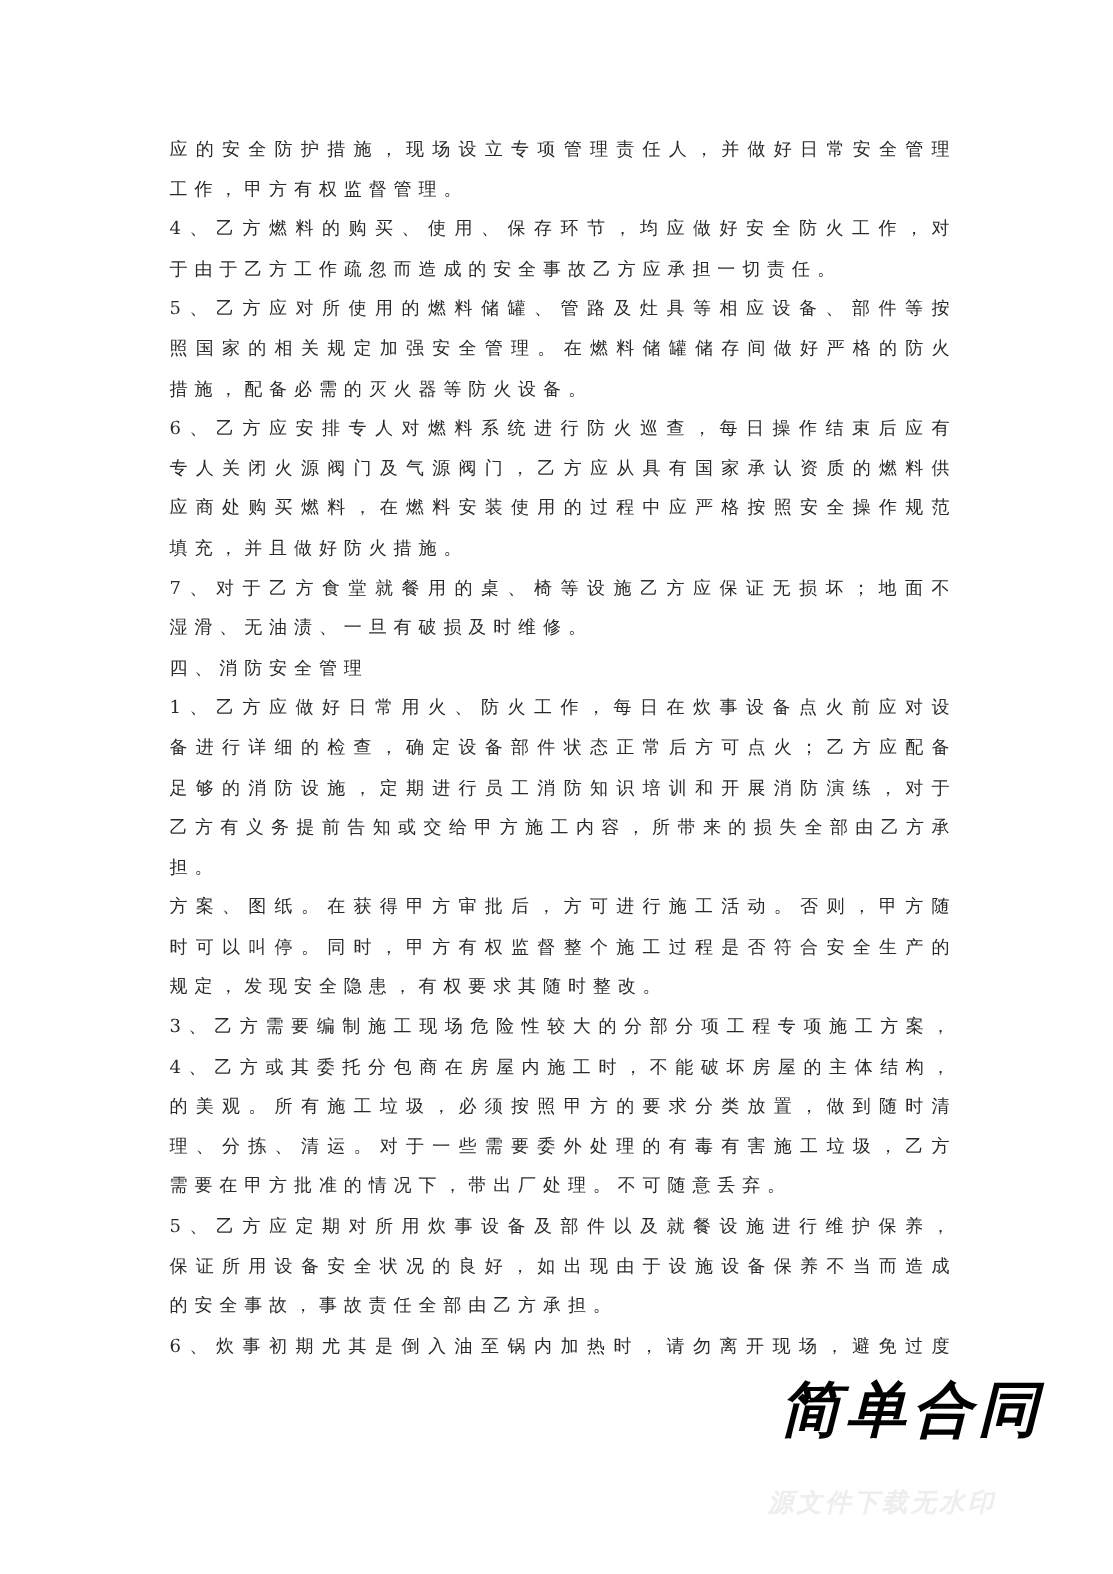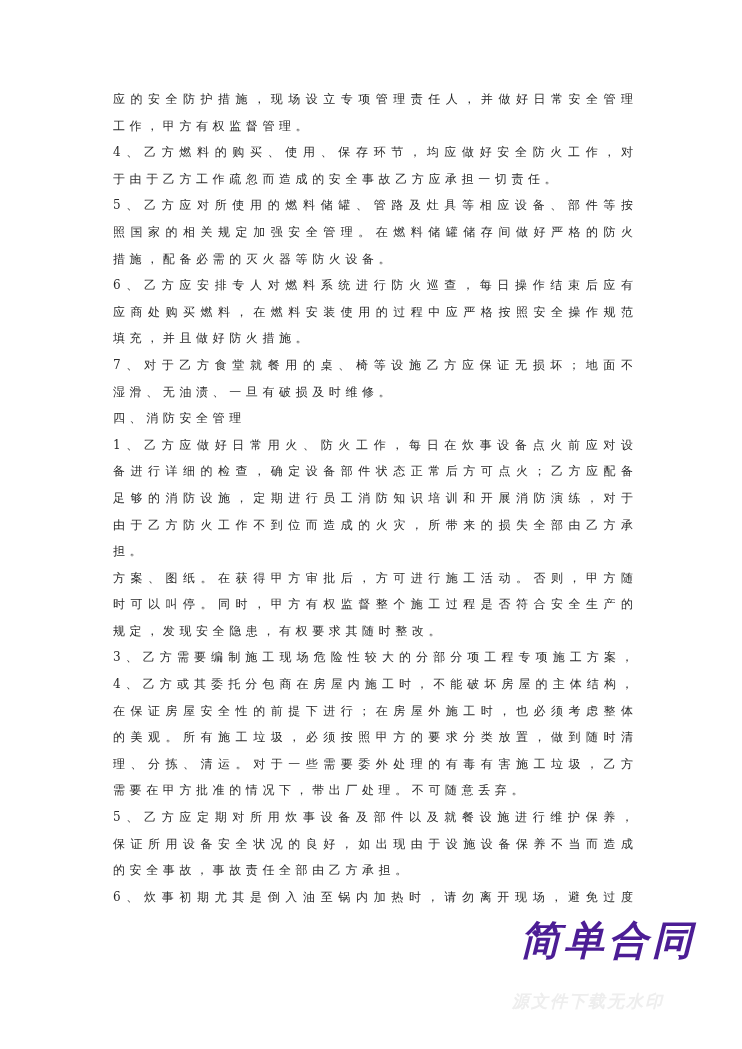--- a/index.html
+++ b/index.html
@@ -10,55 +10,55 @@
   }
   .page { position: absolute; left: 113px; top: 86px; width: 520px; }
   .line {
     height: 26.6px; line-height: 26.6px; font-size: 12px;
     white-space: nowrap; letter-spacing: 4.6px;
   }
   .line.just { text-align: justify; text-align-last: justify; letter-spacing: 0; }
   .watermark { position: absolute; left: 520px; top: 918px; width: 222px; pointer-events: none; }
   .wm-main {
     font-family: "DejaVu Sans", sans-serif; font-weight: bold; font-style: italic;
-    font-size: 40px; color: #4c1d95; letter-spacing: 4px; line-height: 44px;
+    font-size: 40px; color: #000000; letter-spacing: 4px; line-height: 44px;
   }
   .wm-sub {
     font-family: "DejaVu Sans", sans-serif; font-weight: bold; font-style: italic;
     font-size: 17px; color: #eeeeee; letter-spacing: 2px; margin-top: 28px; margin-left: -8px;
   }
 </style>
 </head>
 <body>
 
 <div class="page" id="page">
     <div class="line just">应的安全防护措施，现场设立专项管理责任人，并做好日常安全管理</div>
     <div class="line">工作，甲方有权监督管理。</div>
     <div class="line just">4、乙方燃料的购买、使用、保存环节，均应做好安全防火工作，对</div>
     <div class="line">于由于乙方工作疏忽而造成的安全事故乙方应承担一切责任。</div>
     <div class="line just">5、乙方应对所使用的燃料储罐、管路及灶具等相应设备、部件等按</div>
     <div class="line just">照国家的相关规定加强安全管理。在燃料储罐储存间做好严格的防火</div>
     <div class="line">措施，配备必需的灭火器等防火设备。</div>
     <div class="line just">6、乙方应安排专人对燃料系统进行防火巡查，每日操作结束后应有</div>
+    <div class="line just">专人关闭火源阀门及气源阀门，乙方应从具有国家承认资质的燃料供</div>
     <div class="line just">应商处购买燃料，在燃料安装使用的过程中应严格按照安全操作规范</div>
     <div class="line">填充，并且做好防火措施。</div>
     <div class="line just">7、对于乙方食堂就餐用的桌、椅等设施乙方应保证无损坏；地面不</div>
     <div class="line">湿滑、无油渍、一旦有破损及时维修。</div>
     <div class="line">四、消防安全管理</div>
     <div class="line just">1、乙方应做好日常用火、防火工作，每日在炊事设备点火前应对设</div>
     <div class="line just">备进行详细的检查，确定设备部件状态正常后方可点火；乙方应配备</div>
     <div class="line just">足够的消防设施，定期进行员工消防知识培训和开展消防演练，对于</div>
-    <div class="line just">由于乙方防火工作不到位而造成的火灾，所带来的损失全部由乙方承</div>
+    <div class="line just">乙方有义务提前告知或交给甲方施工内容，所带来的损失全部由乙方承</div>
     <div class="line">担。</div>
     <div class="line just">方案、图纸。在获得甲方审批后，方可进行施工活动。否则，甲方随</div>
     <div class="line just">时可以叫停。同时，甲方有权监督整个施工过程是否符合安全生产的</div>
     <div class="line">规定，发现安全隐患，有权要求其随时整改。</div>
     <div class="line just">3、乙方需要编制施工现场危险性较大的分部分项工程专项施工方案，</div>
     <div class="line just">4、乙方或其委托分包商在房屋内施工时，不能破坏房屋的主体结构，</div>
-    <div class="line just">在保证房屋安全性的前提下进行；在房屋外施工时，也必须考虑整体</div>
     <div class="line just">的美观。所有施工垃圾，必须按照甲方的要求分类放置，做到随时清</div>
     <div class="line just">理、分拣、清运。对于一些需要委外处理的有毒有害施工垃圾，乙方</div>
     <div class="line">需要在甲方批准的情况下，带出厂处理。不可随意丢弃。</div>
     <div class="line just">5、乙方应定期对所用炊事设备及部件以及就餐设施进行维护保养，</div>
     <div class="line just">保证所用设备安全状况的良好，如出现由于设施设备保养不当而造成</div>
     <div class="line">的安全事故，事故责任全部由乙方承担。</div>
     <div class="line just">6、炊事初期尤其是倒入油至锅内加热时，请勿离开现场，避免过度</div>
   </div>
 
 <div class="watermark">

